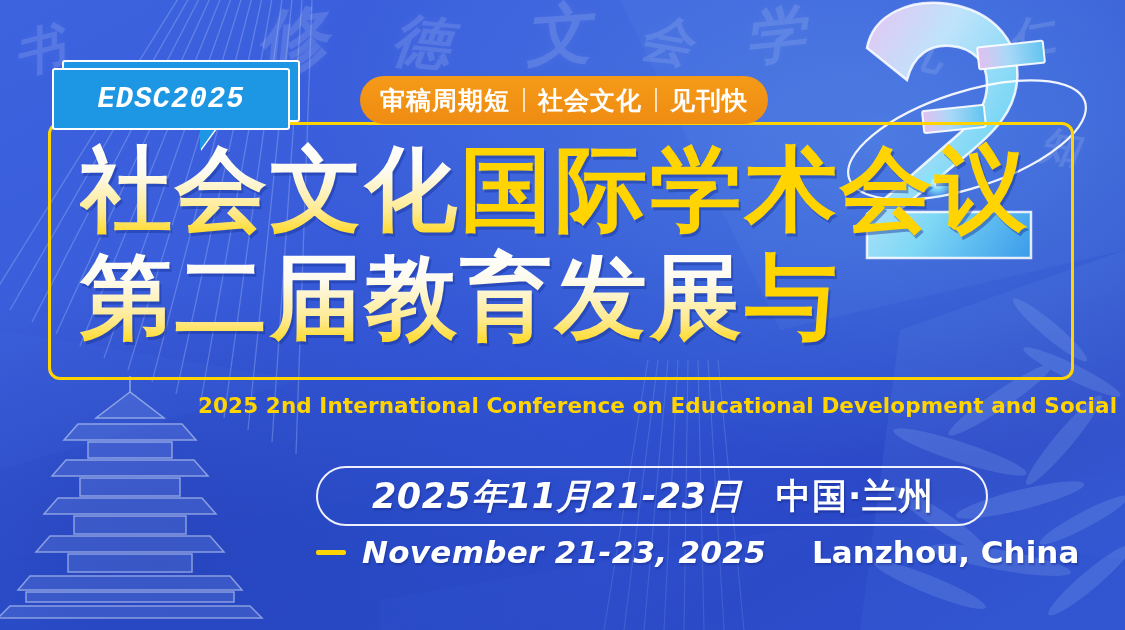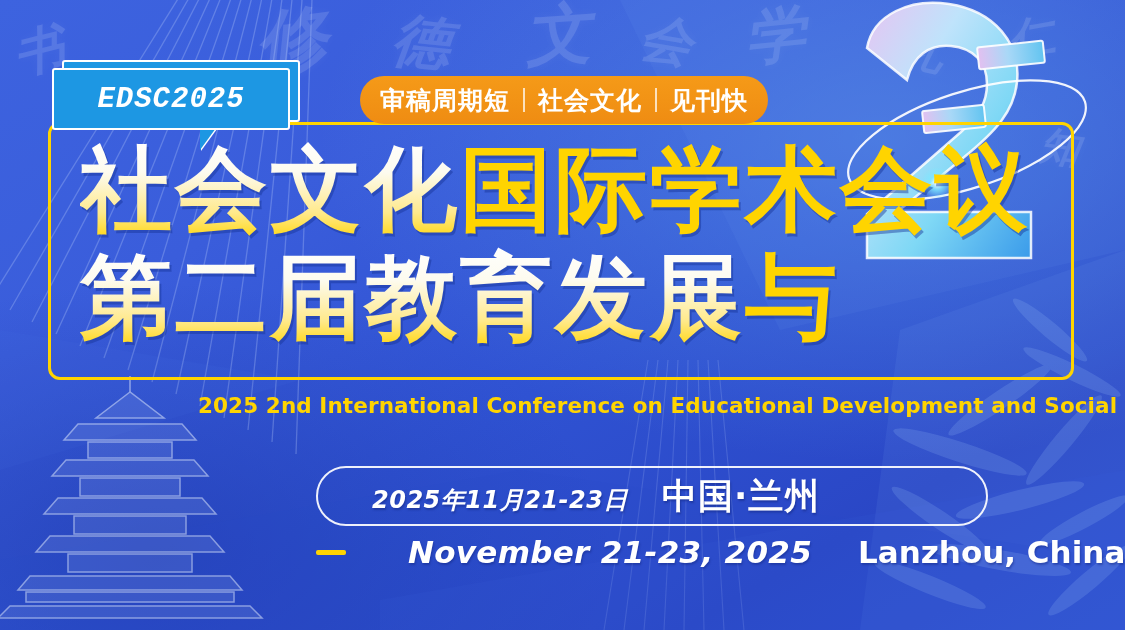--- a/index.html
+++ b/index.html
@@ -101,42 +101,41 @@
   
   .date-bar{
     position:absolute;left:316px;top:466px;width:672px;height:60px;
     border:2px solid rgba(255,255,255,.92);border-radius:30px;box-sizing:border-box;
     display:flex;align-items:center;
   }
   .date-bar-inner{
     display:flex;align-items:baseline;padding-left:54px;white-space:nowrap;
   }
   .date-cn{
-    color:#ffffff;font-size:24px;font-weight:700;font-style:italic;letter-spacing:.5px;
+    color:#ffffff;font-size:35px;font-weight:700;font-style:italic;letter-spacing:.5px;
     font-family:"DejaVu Sans","Liberation Sans",sans-serif;
     text-shadow:1px 2px 2px rgba(20,40,130,.5);
   }
   .place-cn{
     color:#ffffff;font-size:35px;font-weight:700;letter-spacing:1px;margin-left:34px;
     font-family:"DejaVu Sans","Liberation Sans",sans-serif;
     text-shadow:1px 2px 2px rgba(20,40,130,.5);
   }
 
   
   .date-en-row{
     position:absolute;left:316px;top:534px;display:flex;align-items:center;white-space:nowrap;
   }
   .dash{
     width:30px;height:5px;background:#ffd400;border-radius:2px;margin-right:16px;
   }
   .date-en{
     color:#ffffff;font-size:31px;font-weight:600;font-style:italic;letter-spacing:.3px;
     font-family:"DejaVu Sans","Liberation Sans",sans-serif;
     text-shadow:1px 2px 2px rgba(20,40,130,.45);
-    margin-left:46px;
   }
   .place-en{
     color:#ffffff;font-size:31px;font-weight:600;margin-left:46px;
     font-family:"DejaVu Sans","Liberation Sans",sans-serif;
     text-shadow:1px 2px 2px rgba(20,40,130,.45);
   }
 
   
   .numeral2{position:absolute;left:845px;top:0px;width:280px;height:300px;}
 </style>

